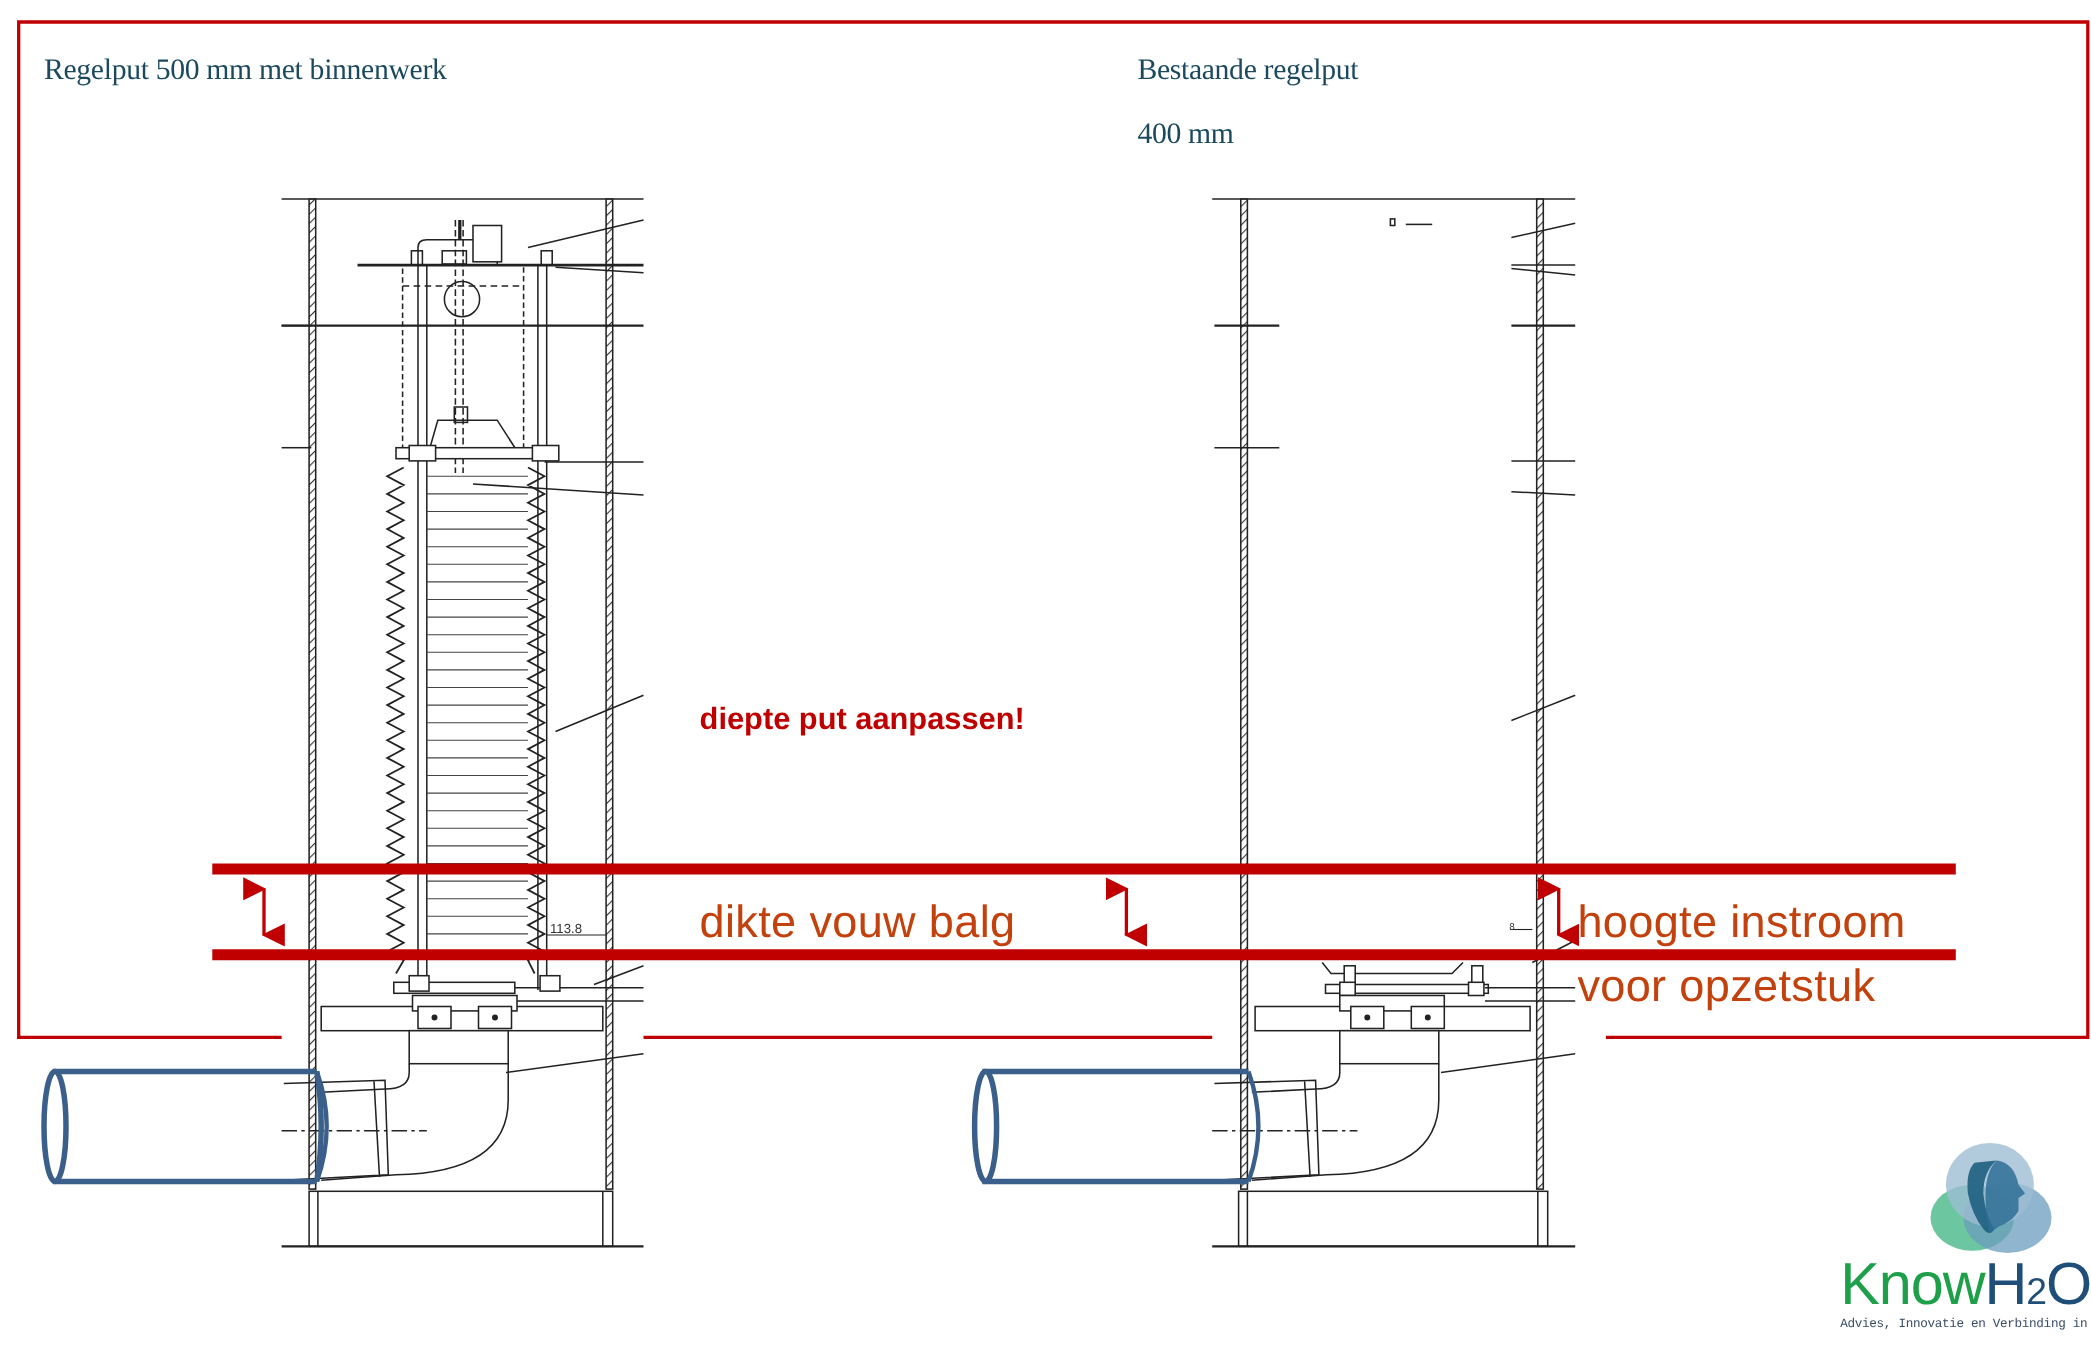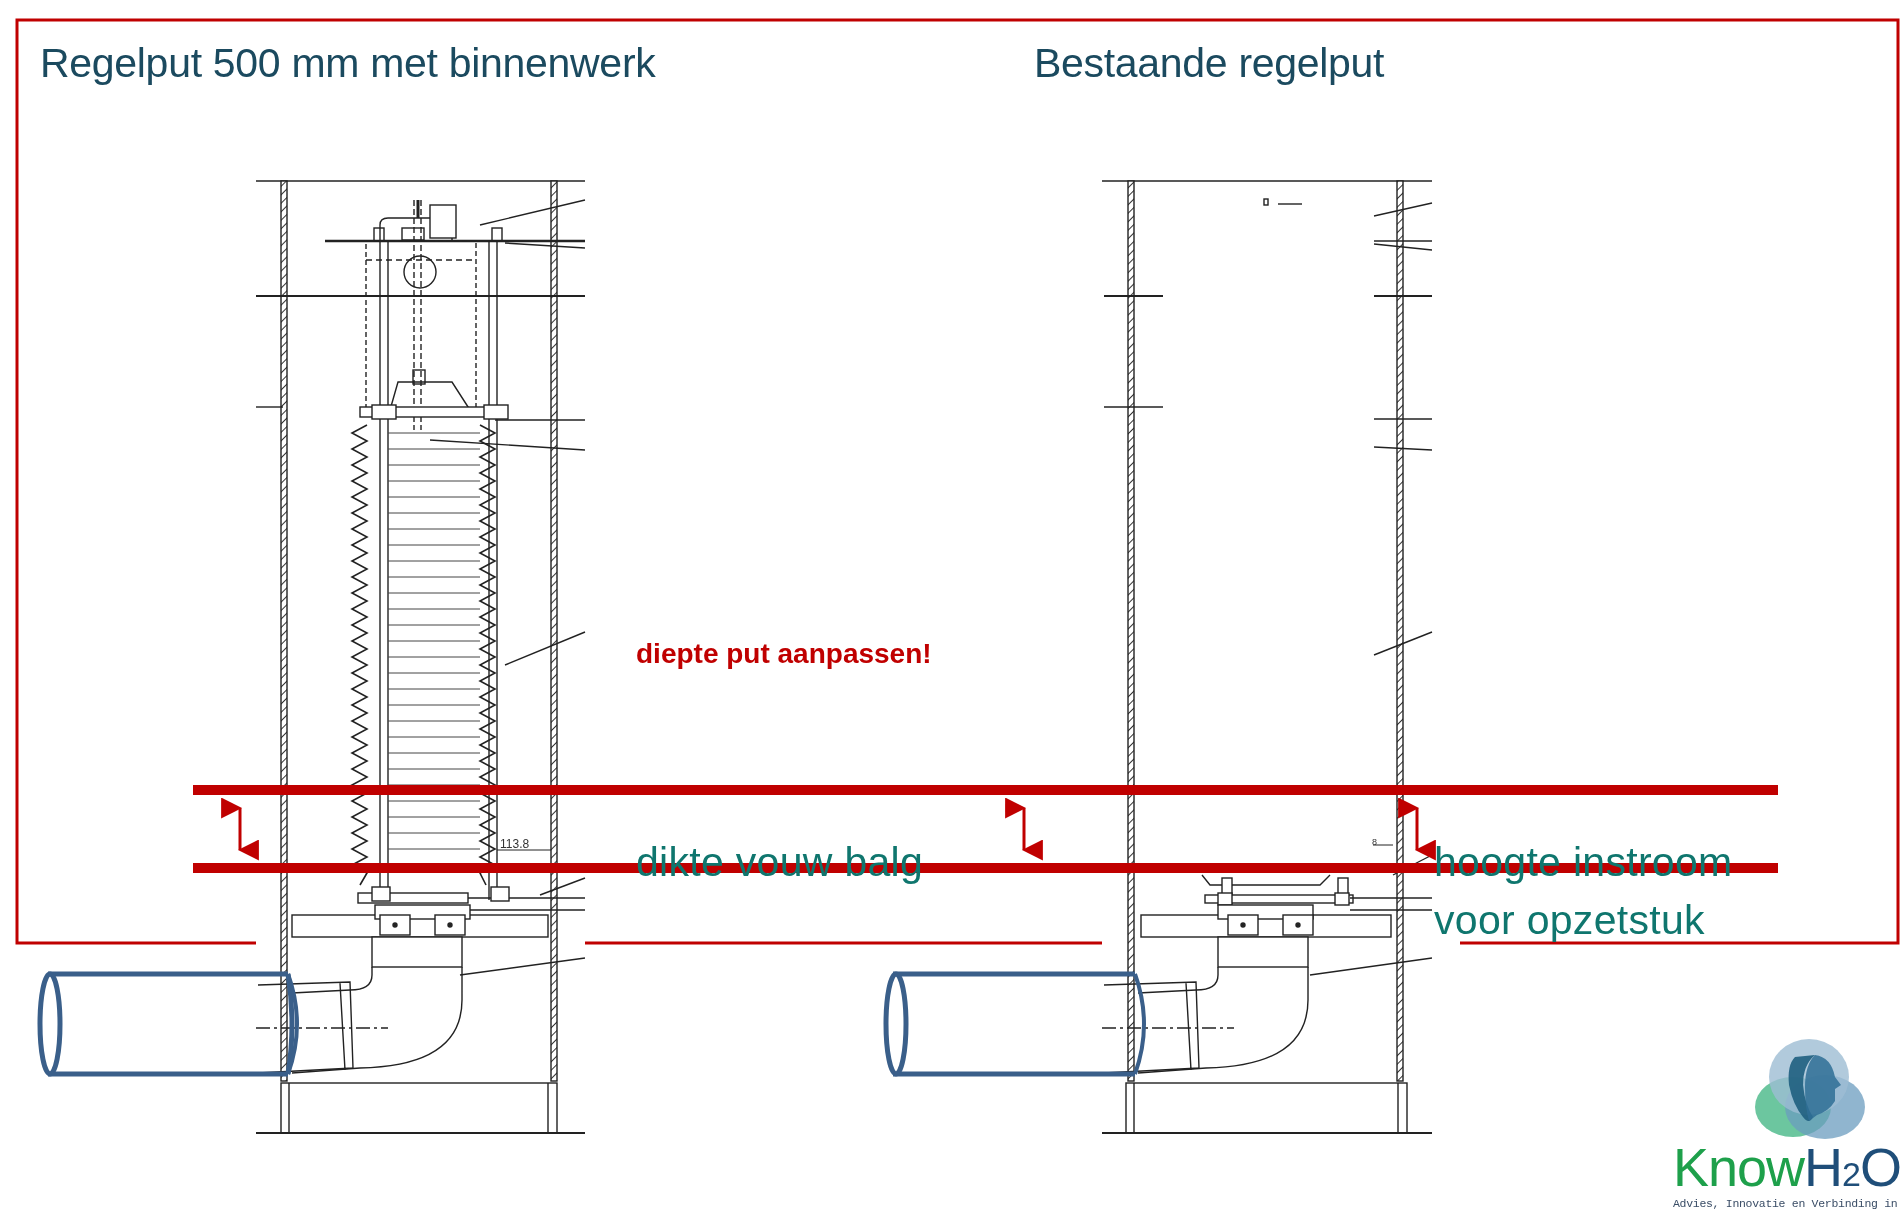--- a/index.html
+++ b/index.html
@@ -1,20 +1,20 @@
 <!DOCTYPE html>
 <html><head>
 <meta charset="utf-8">
 <style>
   html,body{margin:0;padding:0;background:#ffffff;}
   body{width:1901px;height:1227px;position:relative;overflow:hidden;font-family:"Liberation Sans","DejaVu Sans",sans-serif;}
   .abs{position:absolute;}
-  .title{color:#1b4a5f;font-size:41px;line-height:58px;white-space:nowrap;letter-spacing:-0.3px;}
+  .title{color:#1b4a5f;font-size:27px;line-height:58px;white-space:nowrap;letter-spacing:-0.3px;font-family:Liberation Serif, serif;}
   .red-bold{color:#c00000;font-size:28px;font-weight:bold;white-space:nowrap;}
-  .red-txt{color:#0f766e;font-size:41px;white-space:nowrap;letter-spacing:0.3px;margin-top:24px;}
+  .red-txt{color:#c2410c;font-size:41px;white-space:nowrap;letter-spacing:0.3px;}
   svg{position:absolute;left:0;top:0;}
   .logo-word{font-size:54px;line-height:54px;letter-spacing:-1px;}
   .logo-tag{font-size:11.5px;color:#3a4d66;white-space:nowrap;letter-spacing:-0.3px;}
 </style>
 </head>
 <body>
 
 <svg width="1901" height="1227" viewBox="0 0 1901 1227">
   <defs>
     <pattern id="hatch" width="6" height="6" patternUnits="userSpaceOnUse" patternTransform="rotate(45)">
@@ -206,20 +206,21 @@
     <line x1="1417" y1="808" x2="1417" y2="850" marker-end="url(#arrowEnd)" marker-start="url(#arrowEnd)"></line>
   </g>
 </svg>
 
 <div class="abs title" style="left:40px;top:34px;">
   <div>Regelput 500 mm met binnenwerk</div>
 </div>
 
 <div class="abs title" style="left:1034px;top:34px;">
   <div>Bestaande regelput</div>
+  <div>400 mm</div>
 </div>
 
 <div class="abs red-bold" style="left:636px;top:638px;">diepte put aanpassen!</div>
 
 <div class="abs red-txt" style="left:636px;top:815px;">dikte vouw balg</div>
 
 <div class="abs red-txt" style="left:1434px;top:815px;">hoogte instroom</div>
 <div class="abs red-txt" style="left:1434px;top:873px;">voor opzetstuk</div>
 
 <div class="abs" style="left:500px;top:837px;font-size:12px;color:#333;">113.8</div>

